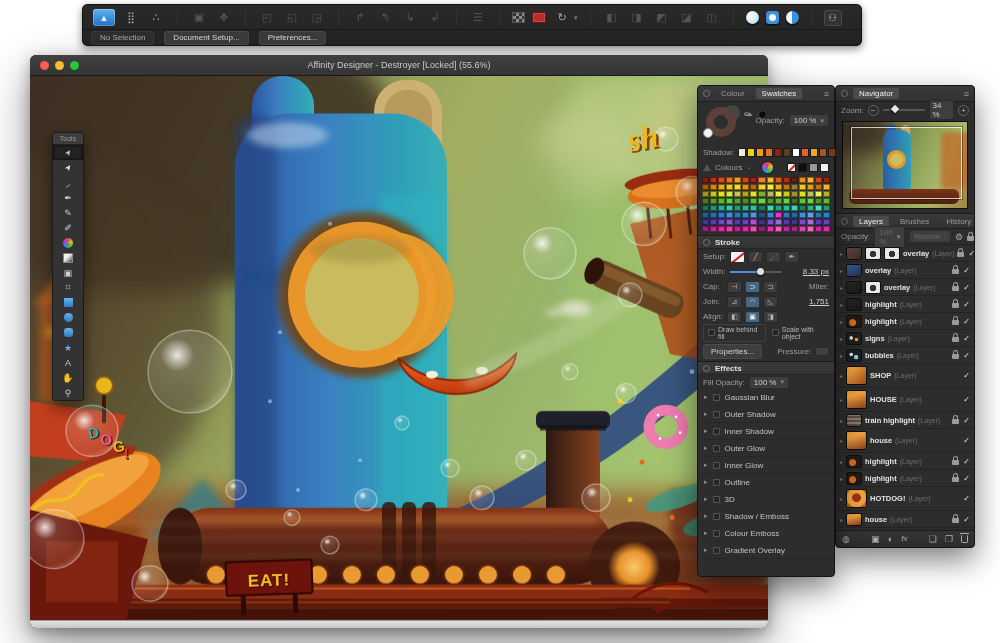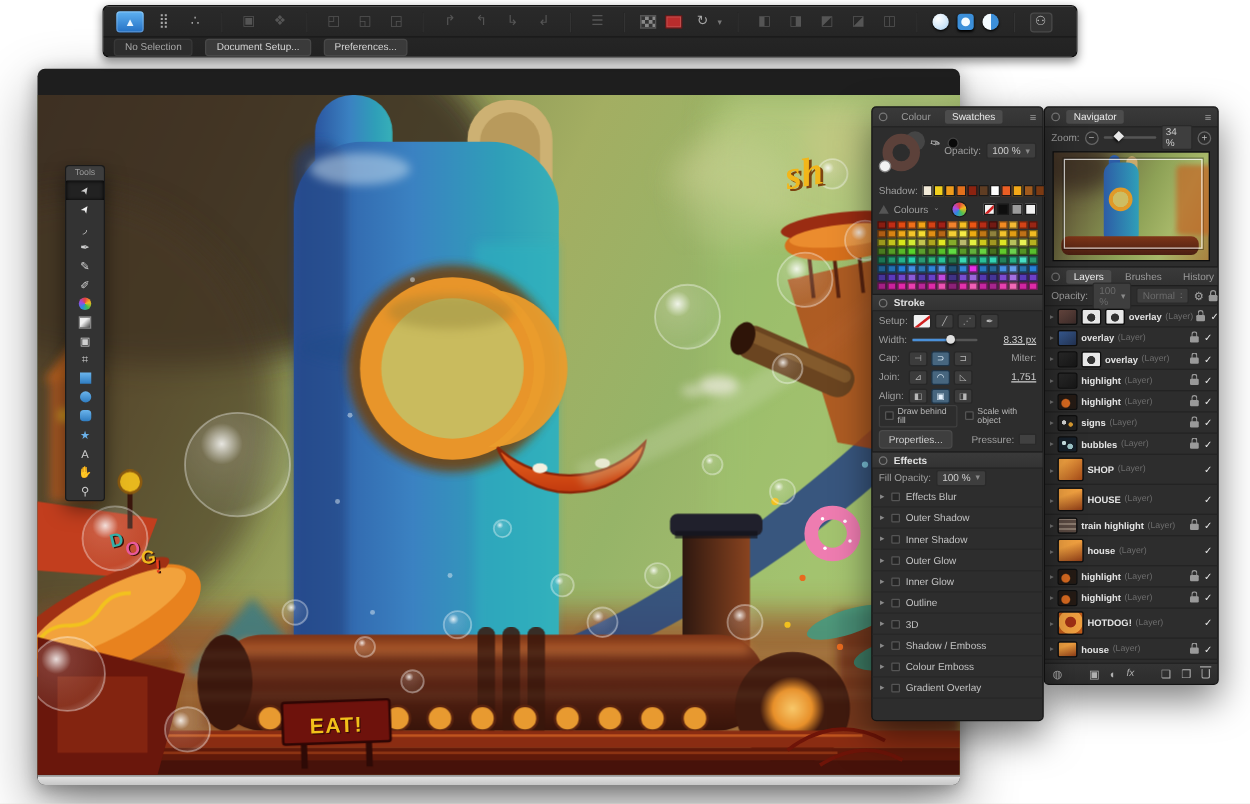--- a/index.html
+++ b/index.html
@@ -264,20 +264,26 @@
       </span>
     </div>
   <div class="tb-buttons" id="tb-ctx">
       <button class="tb-btn plain">No Selection</button>
       <button class="tb-btn">Document Setup...</button>
       <button class="tb-btn">Preferences...</button>
     </div>
 </div>
 
 <div class="window">
+  <div class="titlebar">
+    <span class="tl red"></span>
+    <span class="tl yel"></span>
+    <span class="tl grn"></span>
+    <span class="title-text">Affinity Designer - Destroyer [Locked] (55.6%)</span>
+  </div>
 
   <div class="canvas">
     <svg width="738" height="544" viewBox="0 0 738 552" preserveAspectRatio="none">
       <defs>
         <linearGradient id="bgG" x1="0" y1="0" x2="1" y2="0.35">
           <stop offset="0" stop-color="#4e3d2c"></stop>
             <stop offset="0.18" stop-color="#6e5c38"></stop>
           <stop offset="0.38" stop-color="#8d9655"></stop>
             <stop offset="0.55" stop-color="#a3ae62"></stop>
           <stop offset="0.75" stop-color="#96b468"></stop>
@@ -827,21 +833,21 @@
     <span class="lbl">Fill Opacity:</span>
     <span class="dd">
       <span>100 %</span>
         <span class="ar">▾</span>
     </span>
   </div>
   <div id="fx-list">
       <div class="fxrow">
         <span class="tri">▸</span>
         <span class="cb"></span>
-        <span class="fxlbl">Effects Blur</span>
+        <span class="fxlbl">Gaussian Blur</span>
       </div>
       <div class="fxrow">
         <span class="tri">▸</span>
         <span class="cb"></span>
         <span class="fxlbl">Outer Shadow</span>
       </div>
       <div class="fxrow">
         <span class="tri">▸</span>
         <span class="cb"></span>
         <span class="fxlbl">Inner Shadow</span>

